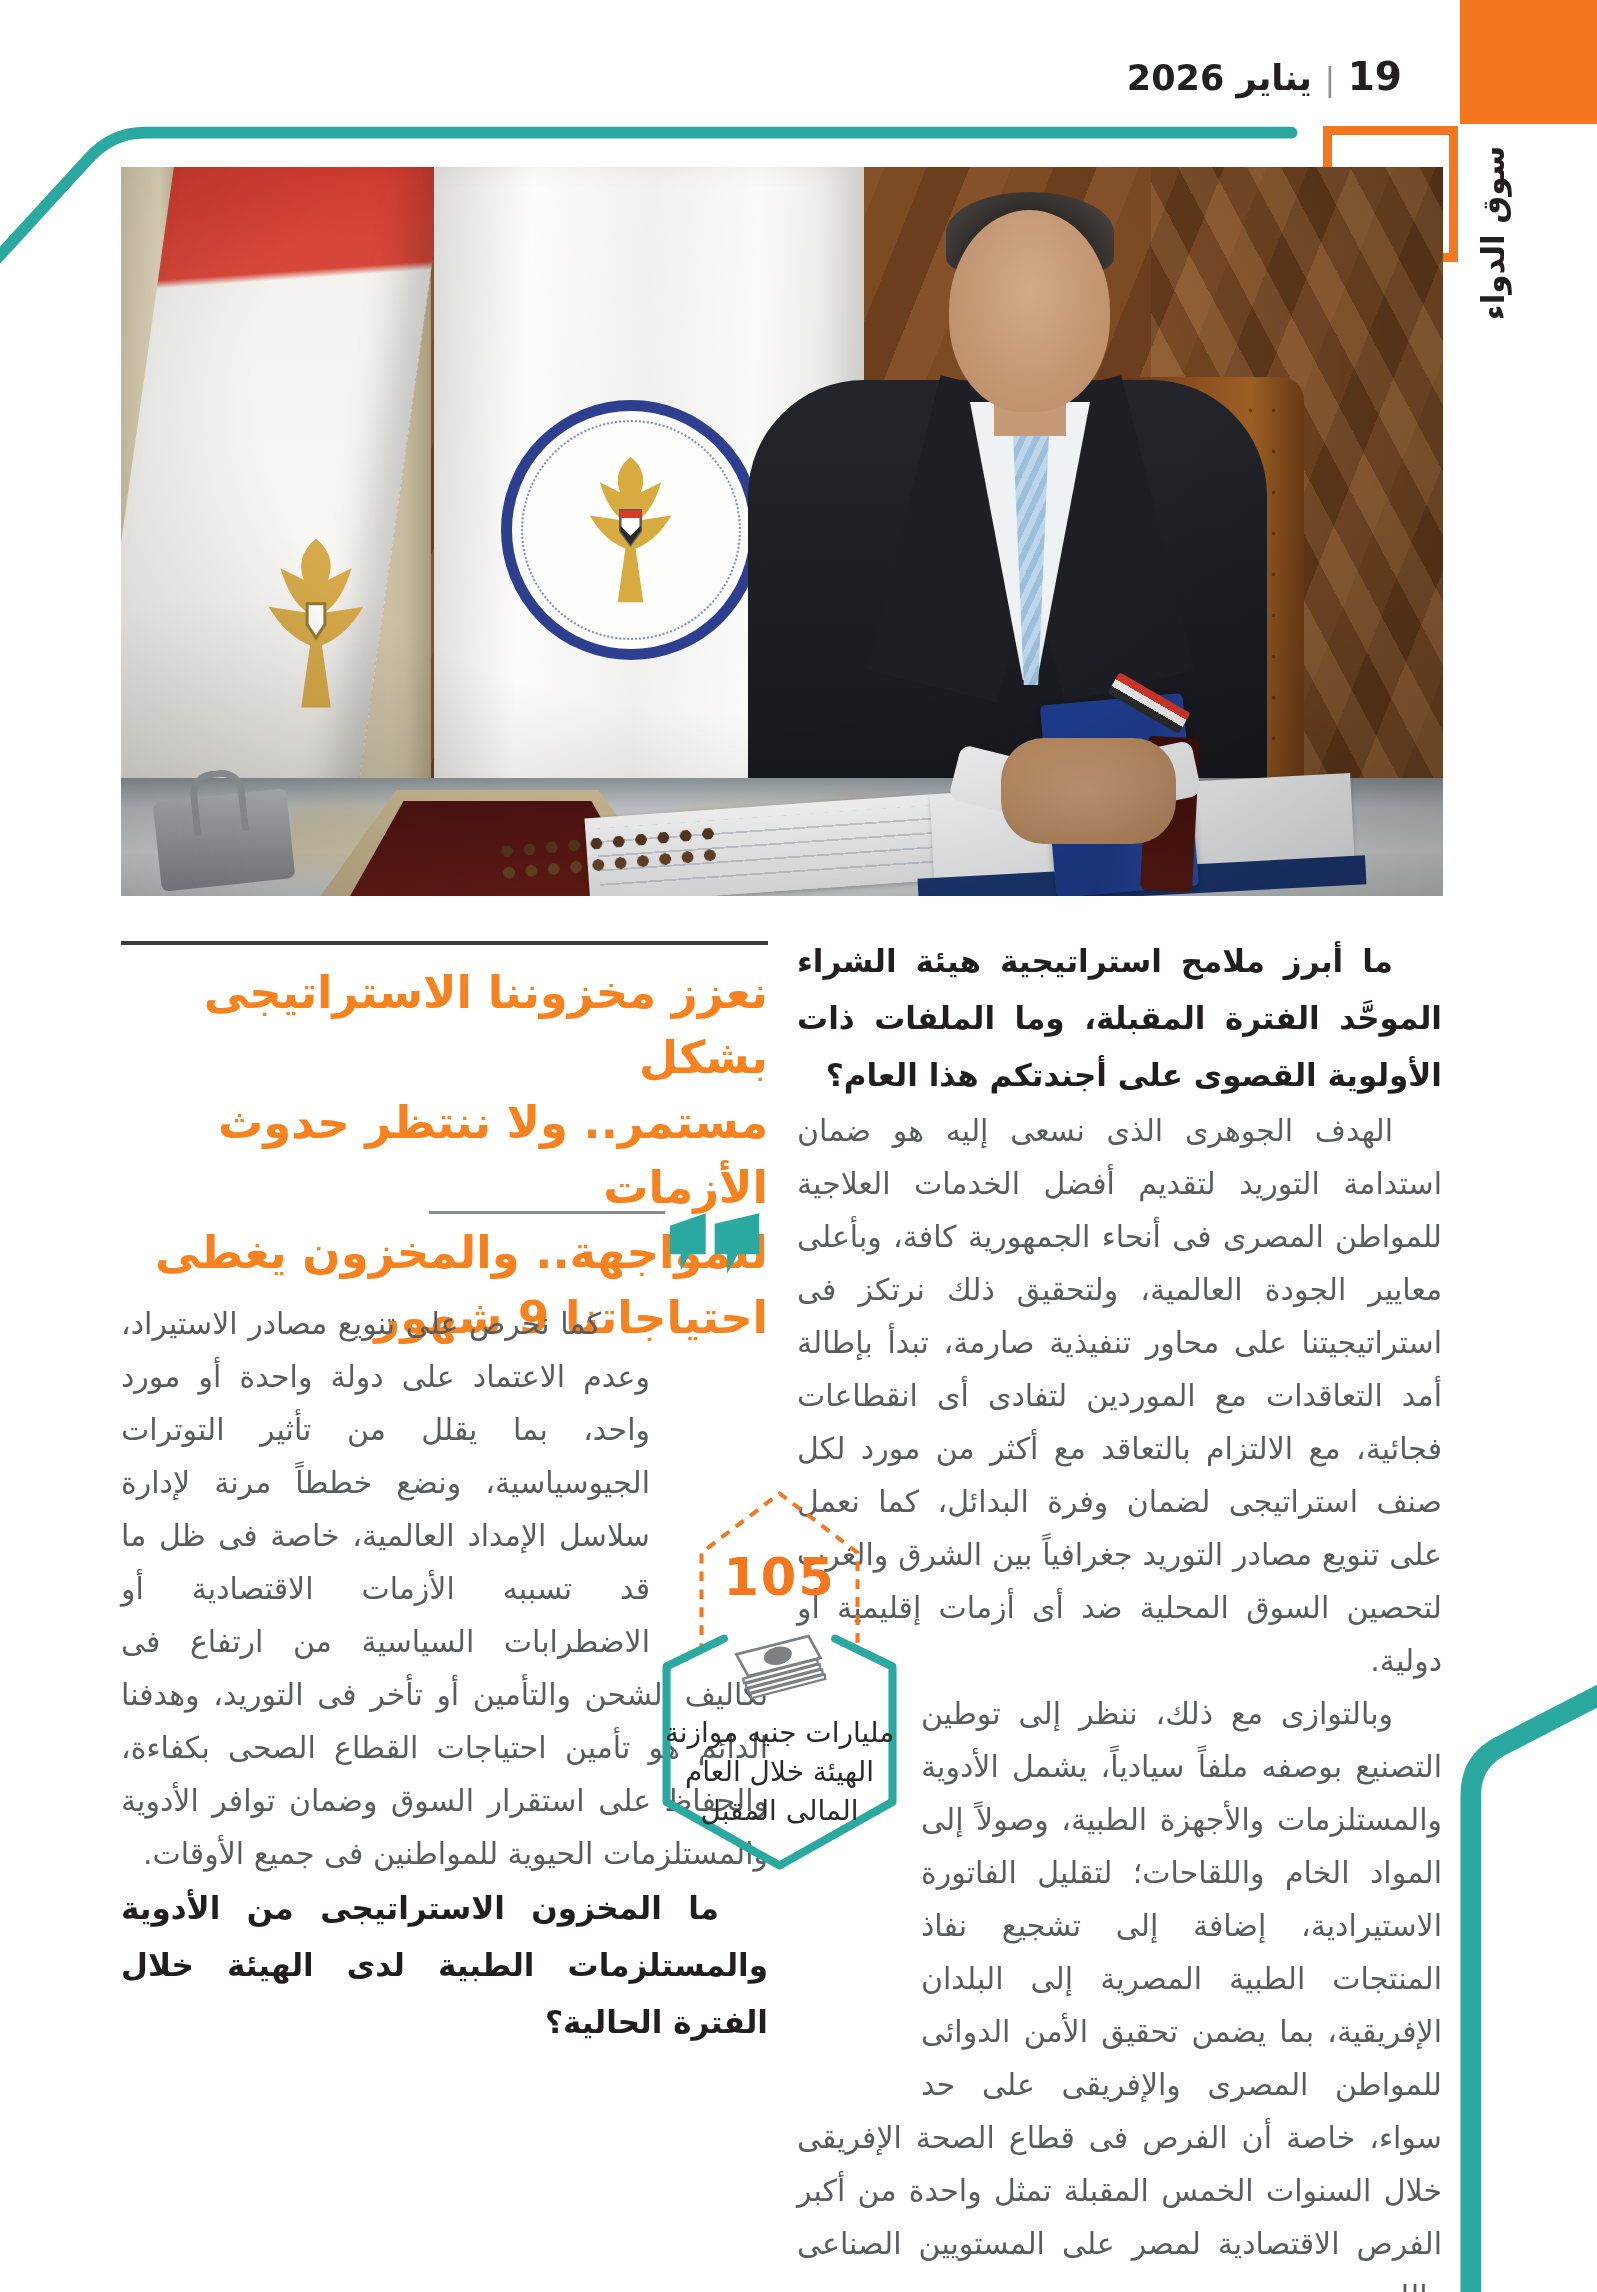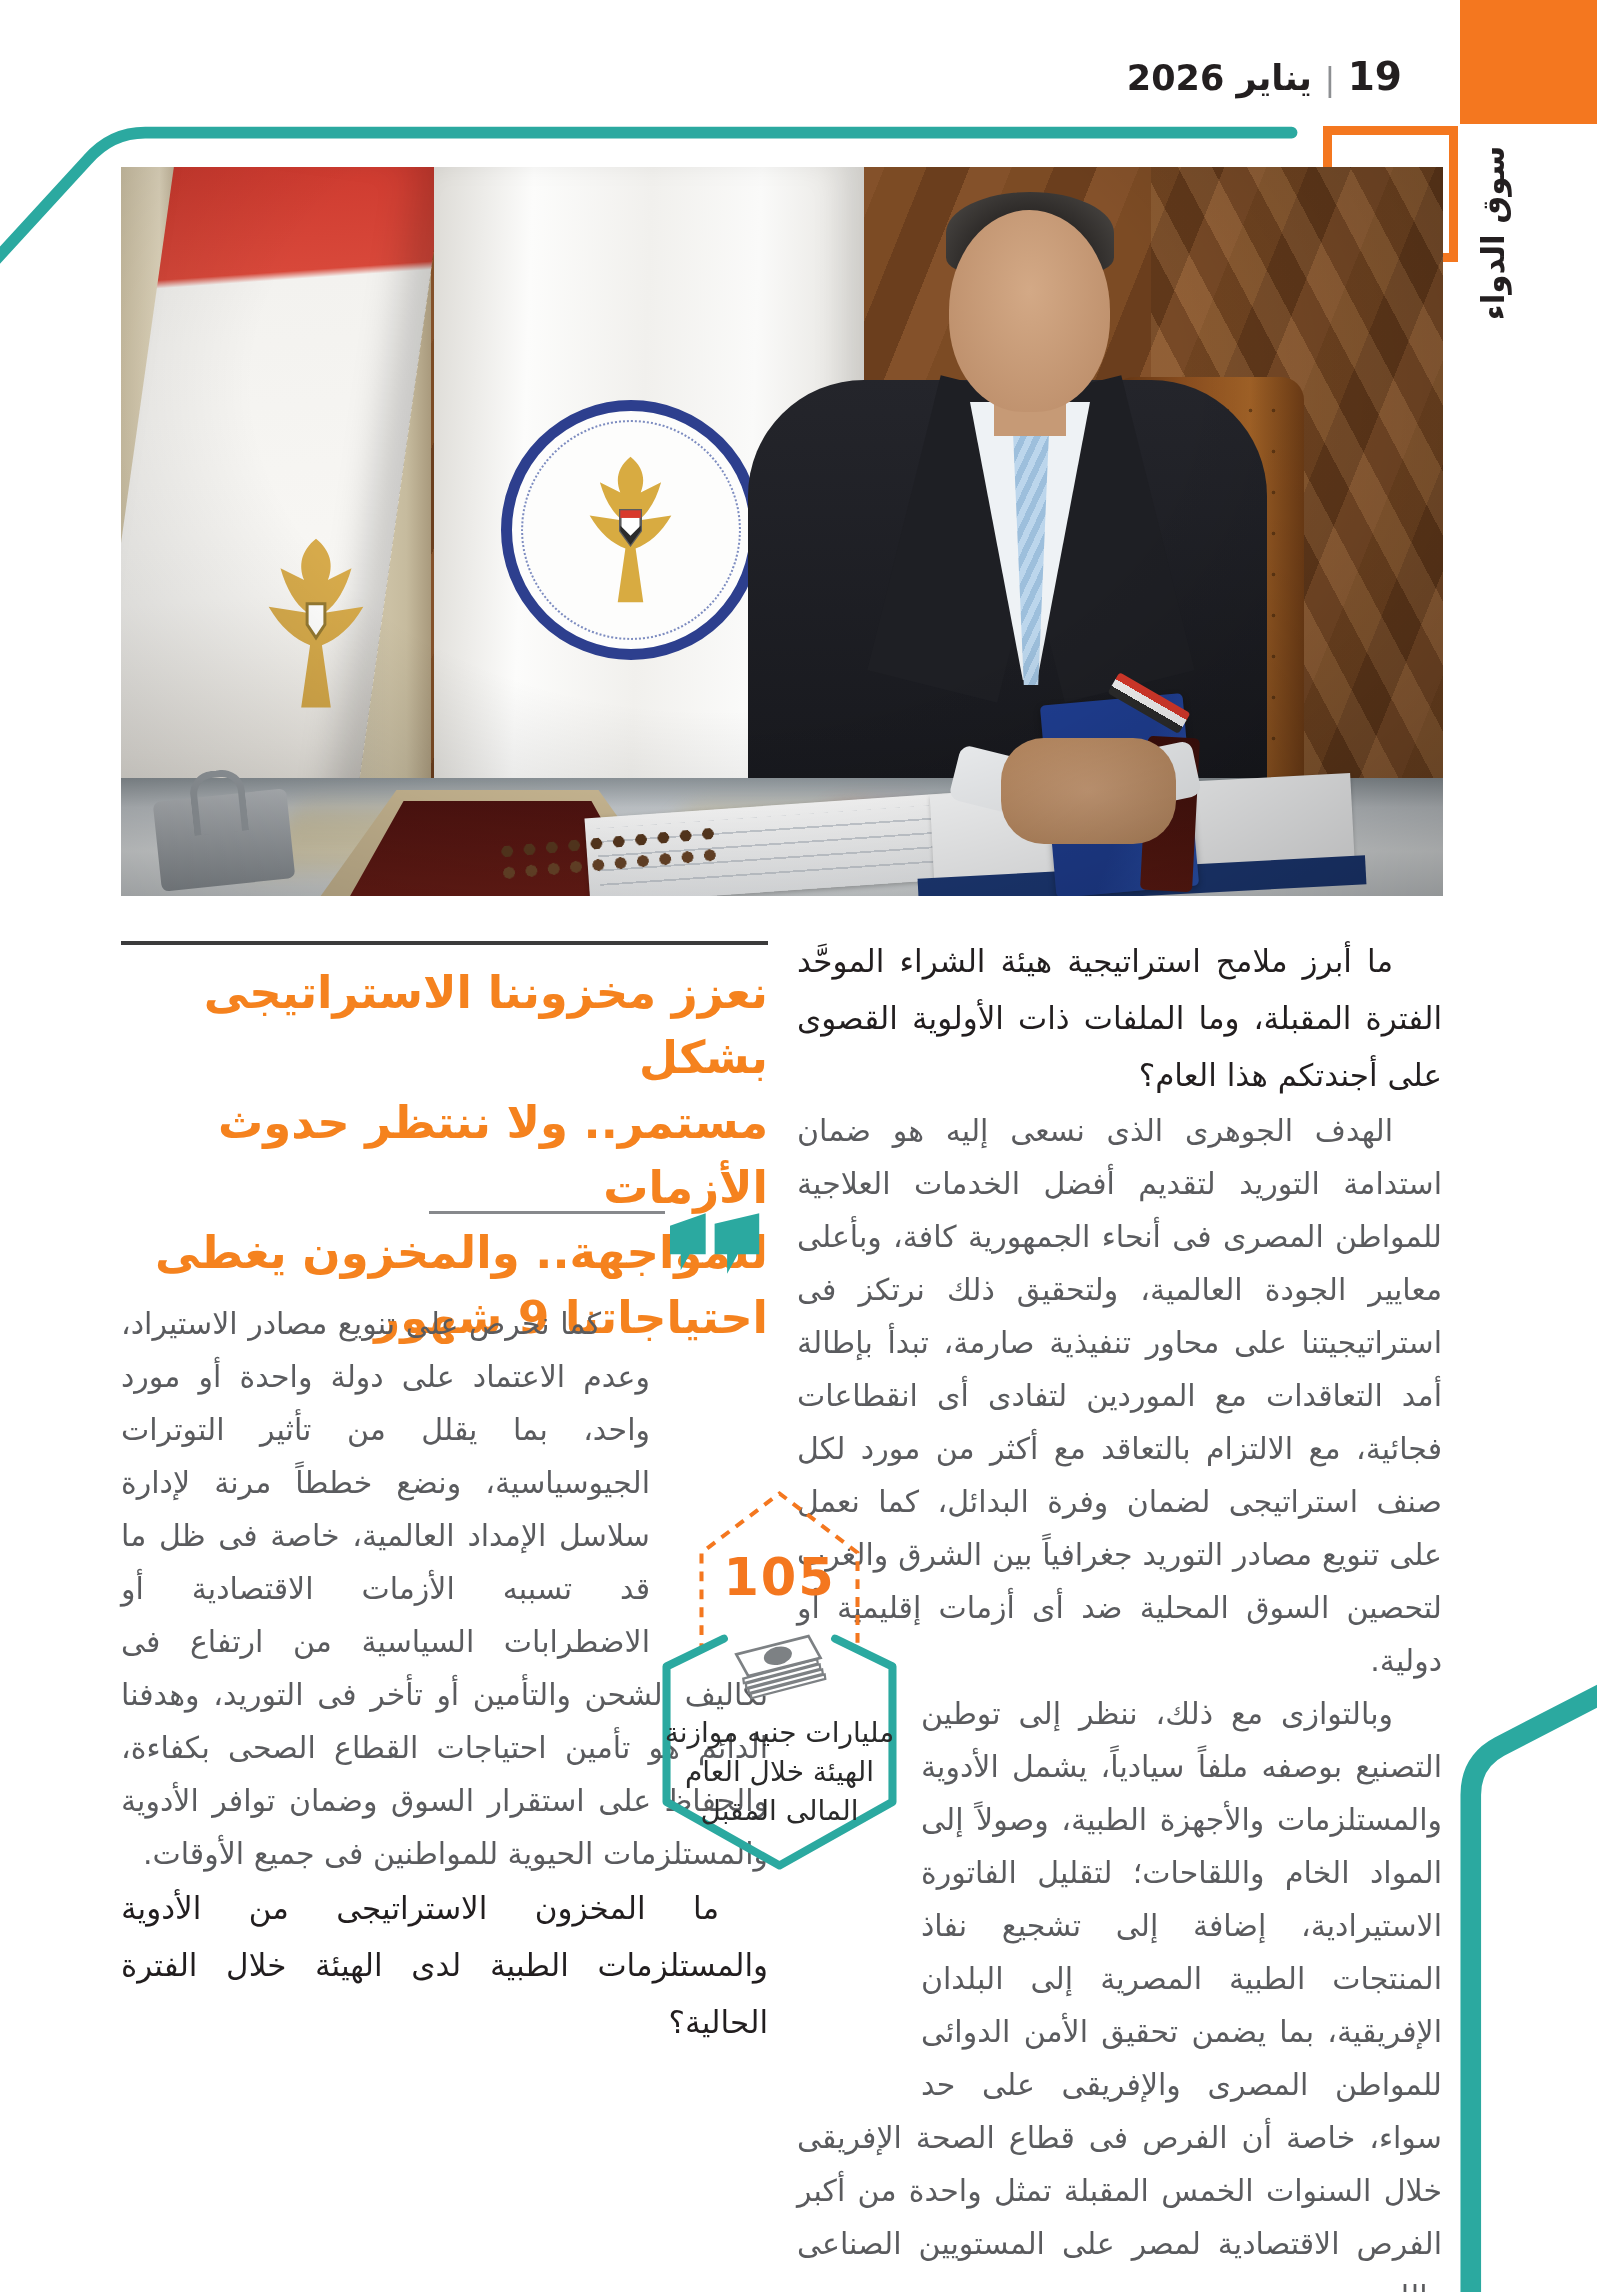--- a/index.html
+++ b/index.html
@@ -125,21 +125,21 @@
     direction:rtl;white-space:pre-line;
     color:#f5821e;font-size:45px;font-weight:bold;line-height:65px;}
   .quote-rule{position:absolute;left:429px;top:1211px;width:236px;height:2.7px;background:#87898c;}
   .quote-icon{position:absolute;left:670px;top:1213px;}
   
   .col{position:absolute;direction:rtl;text-align:justify;
     font-size:30px;line-height:53px;color:#5a5b5e;}
   .col p{margin:0;}
   .col-right{left:797px;top:933px;width:645px;}
   .col-left{left:121px;top:1297px;width:647px;}
-  .q{font-weight:normal;color:#221e1f;font-size:31px;line-height:57px;text-indent:49px;}
+  .q{font-weight:bold;color:#221e1f;font-size:31px;line-height:57px;text-indent:49px;}
   .a{text-indent:49px;}
   .a.noind{text-indent:0;}
   .spacer-l{float:left;width:106px;height:381px;margin-right:18px;}
   .spacer-r{float:right;width:100px;height:358px;margin-left:18px;}
   
   .badge{position:absolute;left:645px;top:1480px;width:269px;height:399px;}
   .badge-num{position:absolute;top:72px;left:0;width:100%;text-align:center;
     font-size:51px;font-weight:bold;color:#f4771f;line-height:1;letter-spacing:1.8px;}
   .badge-money{position:absolute;top:154px;left:76px;}
   .badge-label{position:absolute;top:233px;left:0;width:100%;text-align:center;

